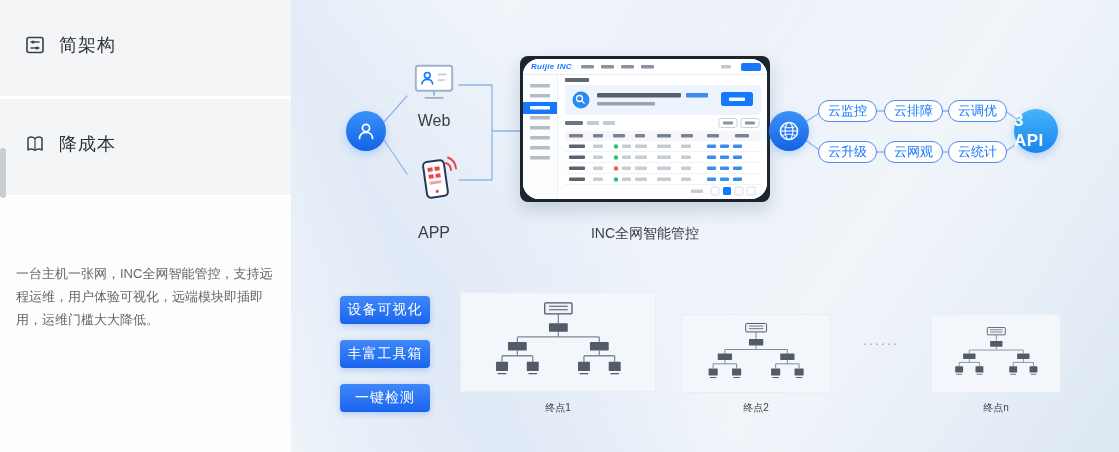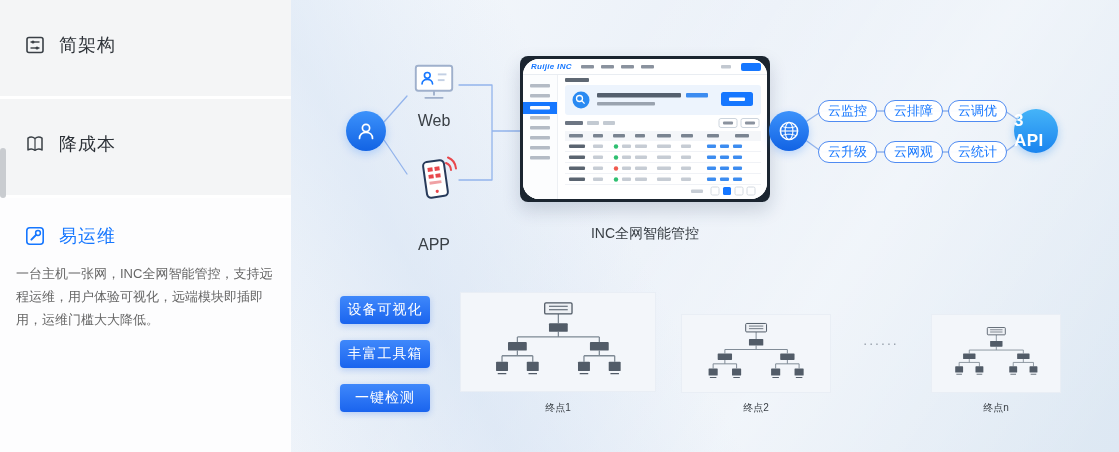--- a/index.html
+++ b/index.html
@@ -36,21 +36,21 @@
                  background:linear-gradient(180deg,#3c92fb,#1263e4);
                  display:flex; align-items:center; justify-content:center;
                  box-shadow:0 3px 8px rgba(22,119,255,.25); }
   .admin-badge { left:55px; top:111px; }
   .globe-badge { left:478px; top:111px; }
 
   .client-label { font-size:16px; color:#3a4046; text-align:center; width:70px; }
   .web-icon  { left:120px; top:60px;  width:46px; height:46px; }
   .web-label { left:108px; top:112px; }
   .app-icon  { left:122px; top:152px; width:44px; height:54px; }
-  .app-label { left:108px; top:236px; }
+  .app-label { left:108px; top:224px; }
 
   
   .console { left:229px; top:56px; width:250px; height:146px; background:#1b2530;
              border-radius:8px; padding:3px; box-shadow:0 8px 18px rgba(30,50,90,.18); }
   .screen { position:relative; width:244px; height:140px; background:#fff; border-radius:16px; overflow:hidden; }
   .console-art { position:absolute; left:0; top:0; width:244px; height:140px; }
   .console-logo { position:absolute; left:8px; top:3px; font-size:8px; font-weight:bold; font-style:italic;
                   color:#1677ff; letter-spacing:.3px; white-space:nowrap; }
   .console-caption { left:229px; top:225px; width:250px; text-align:center; font-size:14px; color:#3a4046; }
 
@@ -108,28 +108,20 @@
       <div class="side-item">
         <svg class="side-icon" viewBox="0 0 22 22">
           <path d="M11 5.5 C9 4 5.8 4 4 5.2 V17 c1.8 -1.2 5 -1.2 7 0.3 c2 -1.5 5.2 -1.5 7 -0.3 V5.2 C16.2 4 13 4 11 5.5 z" stroke="#3a4046" stroke-width="1.5" fill="none" stroke-linejoin="round"></path>
           <line x1="11" y1="5.5" x2="11" y2="17" stroke="#3a4046" stroke-width="1.2"></line>
         </svg>
         <span class="lbl">降成本</span>
       </div>
     </div>
 
     <div class="side-block blk3">
-      <div class="side-item">
-        <svg class="side-icon" viewBox="0 0 22 22">
-          <rect x="2.8" y="2.8" width="16.4" height="16.4" rx="3" stroke="#1677ff" stroke-width="1.6" fill="none"></rect>
-          <circle cx="14" cy="8" r="2.4" stroke="#1677ff" stroke-width="1.5" fill="none"></circle>
-          <line x1="12.2" y1="9.8" x2="7.4" y2="14.6" stroke="#1677ff" stroke-width="2" stroke-linecap="round"></line>
-        </svg>
-        <span class="lbl">易运维</span>
-      </div>
       <p class="side-desc">一台主机一张网，INC全网智能管控，支持远程运维，用户体验可视化，远端模块即插即用，运维门槛大大降低。</p>
     </div>
 
     <div class="scroll-thumb"></div>
   </div>
 
   <div class="main">
 
     <div class="deco deco-a"></div>
     <div class="deco deco-b"></div>

